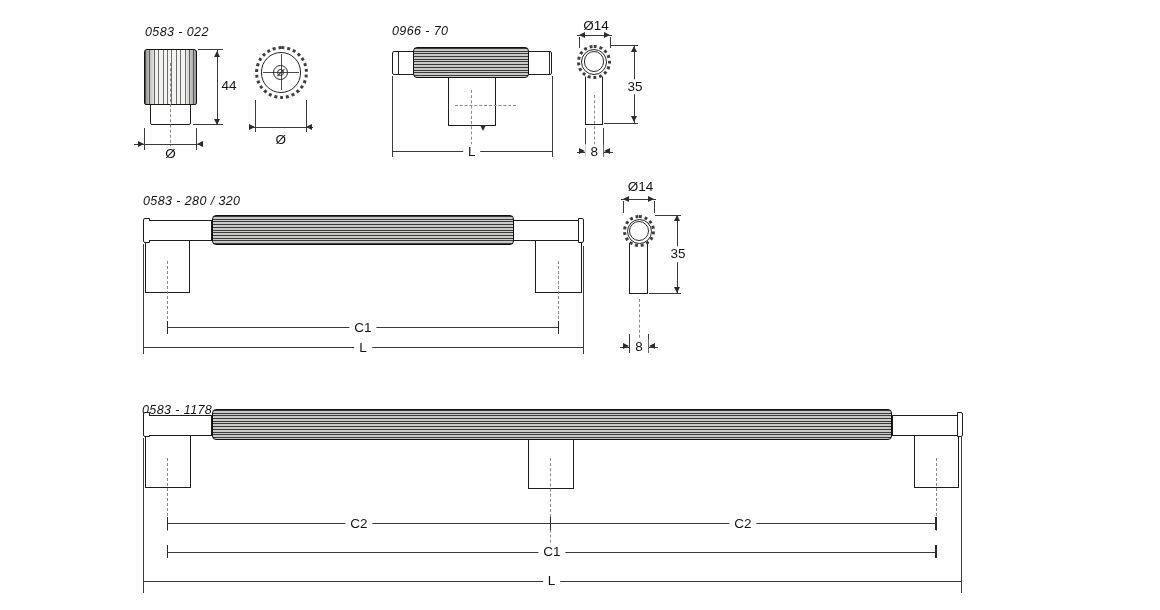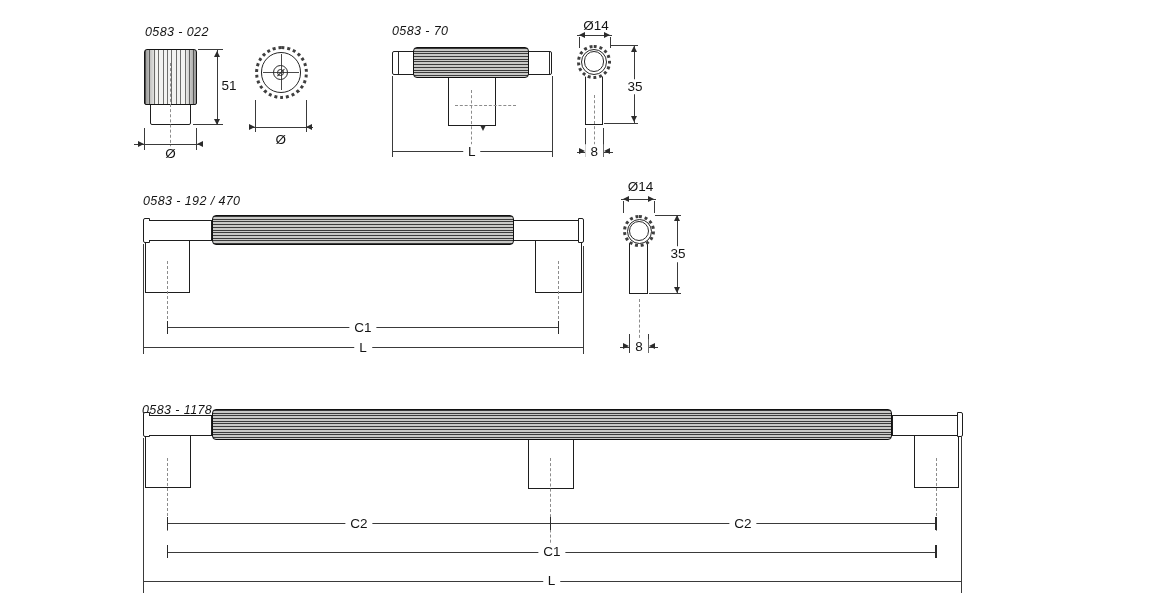--- a/index.html
+++ b/index.html
@@ -39,21 +39,21 @@
     <div class="code" style="left:145px;top:25px">0583 - 022</div>
 
     <div class="box" style="left:150px;top:100px;width:41px;height:24.5px;border-radius:0 0 2px 2px"></div>
     <div class="ribv" style="left:144px;top:48.5px;width:53px;height:56px"></div>
     <div class="dv" style="left:170.3px;top:63px;height:85px"></div>
     <div class="hl" style="left:198px;top:49.2px;width:24.5px"></div>
     <div class="hl" style="left:193px;top:124.3px;width:30px"></div>
     <div class="vl" style="left:217.2px;top:50px;height:75px"></div>
     <div class="ar u" style="left:214px;top:50.5px"></div>
     <div class="ar d" style="left:214px;top:118.8px"></div>
-    <div class="dim2" style="left:221.5px;top:86px">51</div>
+    <div class="dim2" style="left:221.5px;top:86px">44</div>
     <div class="vl" style="left:143.8px;top:128px;height:22px"></div>
     <div class="vl" style="left:196.2px;top:128px;height:22px"></div>
     <div class="hl" style="left:134px;top:143.8px;width:69px"></div>
     <div class="ar r" style="left:137.5px;top:140.6px"></div>
     <div class="ar l" style="left:196.6px;top:140.6px"></div>
     <div class="dim" style="left:170.5px;top:154px">Ø</div>
 
     <div class="cir" style="left:254.5px;top:46px;width:53px;height:53px;border:3px dotted #3f3f3f"></div>
     <div class="cir" style="left:260.8px;top:52.3px;width:40.5px;height:40.5px;border:1.4px solid #262626"></div>
     <div class="hl" style="left:263px;top:72.3px;width:36px;background:#4a4a4a"></div>
@@ -63,21 +63,21 @@
     <div style="position:absolute;left:275.8px;top:71.7px;width:10px;height:1.2px;background:#2a2a2a;transform:rotate(-45deg)"></div>
     <div class="vl" style="left:255px;top:100px;height:32px"></div>
     <div class="vl" style="left:306.3px;top:100px;height:32px"></div>
     <div class="hl" style="left:249px;top:126.8px;width:64px"></div>
     <div class="ar r" style="left:248.7px;top:123.6px"></div>
     <div class="ar l" style="left:306.4px;top:123.6px"></div>
     <div class="dim" style="left:280.8px;top:139.5px">Ø</div>
   </div>
 
   <div class="grp">
-    <div class="code" style="left:392px;top:23.5px">0583 - 70</div>
+    <div class="code" style="left:392px;top:23.5px">0966 - 70</div>
     <div class="box" style="left:448px;top:74px;width:48px;height:51.5px"></div>
     <div class="box" style="left:392px;top:50.8px;width:22px;height:24px;border-radius:2px 0 0 2px"></div>
     <div class="vl" style="left:397.6px;top:51.8px;height:22px;background:#2a2a2a"></div>
     <div class="box" style="left:528px;top:50.8px;width:24.2px;height:24px;border-radius:0 2px 2px 0"></div>
     <div class="vl" style="left:548.8px;top:51.8px;height:22px;background:#2a2a2a"></div>
     <div class="rib" style="left:413px;top:47.3px;width:115.5px;height:31px"></div>
     <div class="ar d" style="left:479.8px;top:125.2px;border-top-color:#2c2c2c"></div>
     <div class="dv" style="left:471.4px;top:90px;height:60px"></div>
     <div class="dh" style="left:455px;top:105.4px;width:61px"></div>
     <div class="vl" style="left:392.3px;top:76px;height:81px"></div>
@@ -107,21 +107,21 @@
     <div class="hl" style="left:576.8px;top:151.6px;width:8.2px"></div>
     <div class="hl" style="left:603.5px;top:151.6px;width:9.5px"></div>
     <div class="ar r" style="left:578.5px;top:148.4px"></div>
     <div class="ar l" style="left:603.5px;top:148.4px"></div>
     <div class="vl" style="left:584.6px;top:128px;height:28.5px"></div>
     <div class="vl" style="left:603.3px;top:128px;height:28.5px"></div>
     <div class="dim" style="left:594.2px;top:151.8px">8</div>
   </div>
 
   <div class="grp">
-    <div class="code" style="left:143px;top:193.5px">0583 - 192 / 470</div>
+    <div class="code" style="left:143px;top:193.5px">0583 - 280 / 320</div>
     <div class="box" style="left:145px;top:236.8px;width:45px;height:56.5px"></div>
     <div class="box" style="left:535px;top:236.8px;width:47px;height:56.5px"></div>
     <div class="box" style="left:143px;top:217.6px;width:6.8px;height:25px;border-radius:2px 0 0 2px"></div>
     <div class="box" style="left:149.2px;top:220.2px;width:63.3px;height:21.2px;border-left:none"></div>
     <div class="box" style="left:513.2px;top:220.2px;width:65.8px;height:21.2px;border-right:none"></div>
     <div class="box" style="left:578.2px;top:217.6px;width:6px;height:25px;border-radius:0 2px 2px 0"></div>
     <div class="rib" style="left:212px;top:215.3px;width:301.8px;height:29.8px"></div>
     <div class="dv" style="left:167.2px;top:261px;height:73px"></div>
     <div class="dv" style="left:557.9px;top:261px;height:73px"></div>
     <div class="hl" style="left:167.3px;top:327.4px;width:391.2px"></div>

